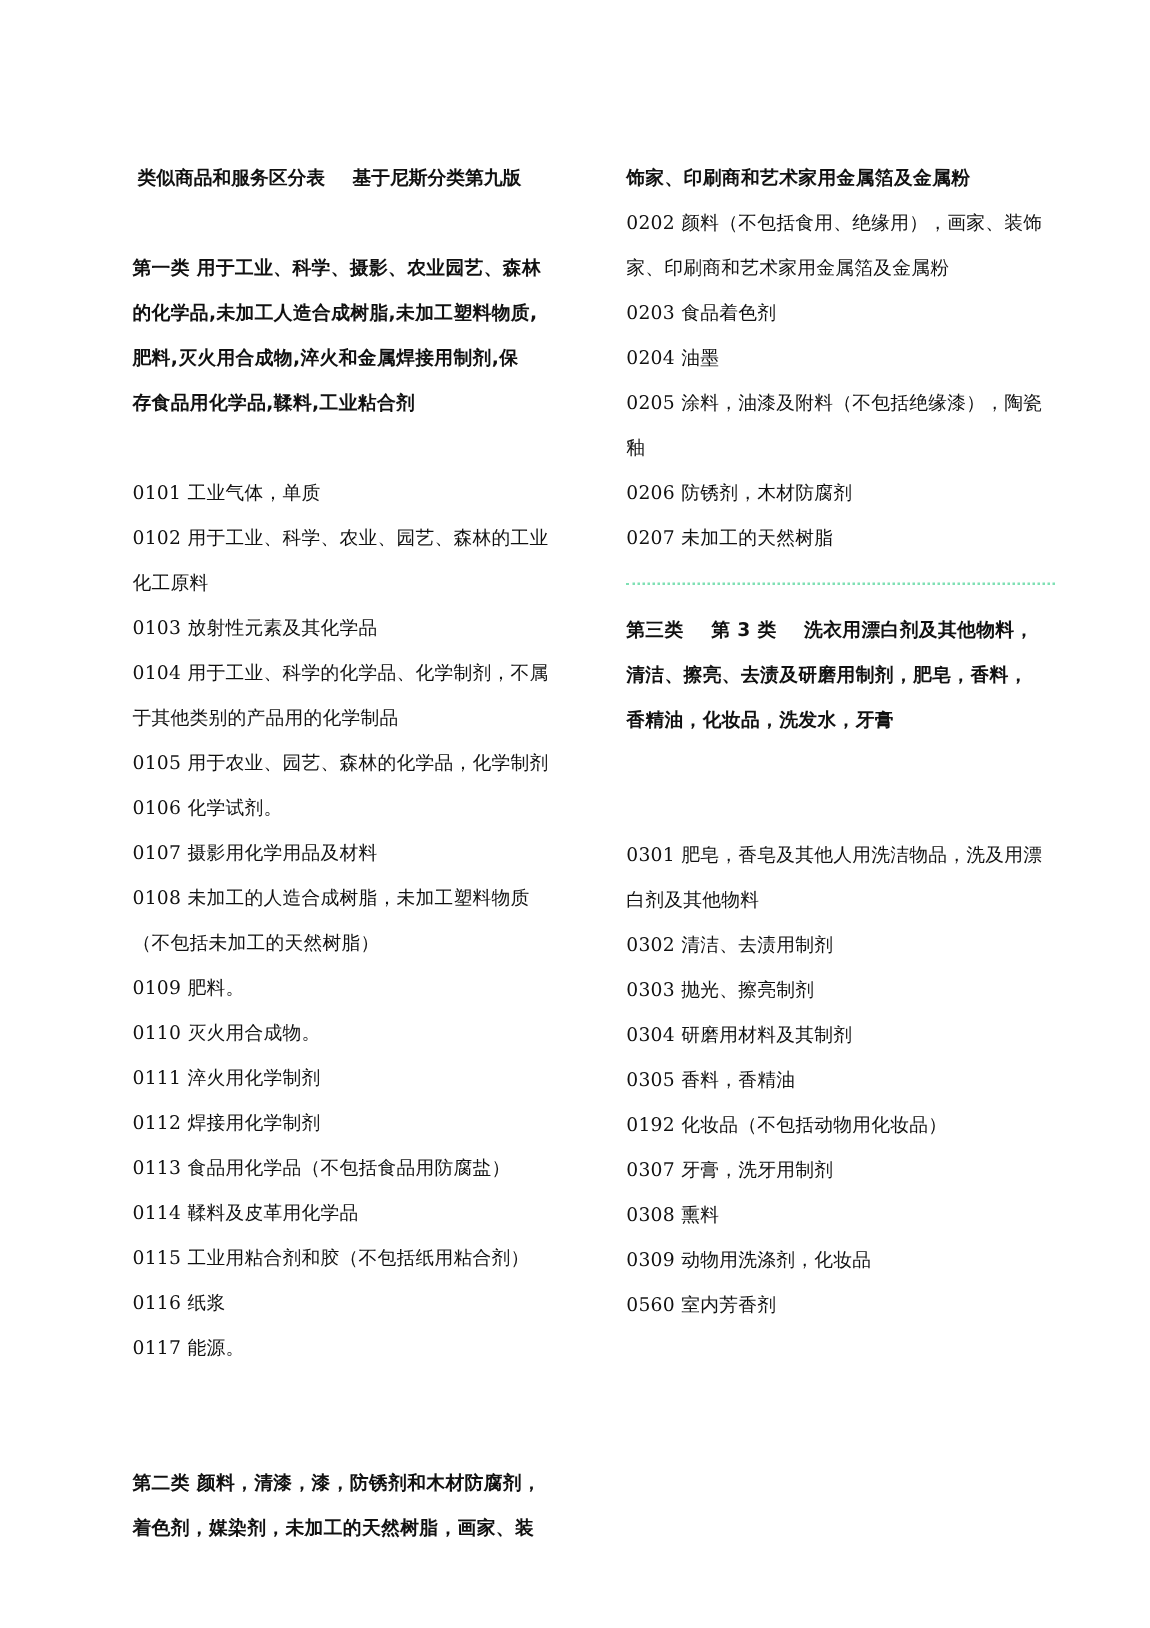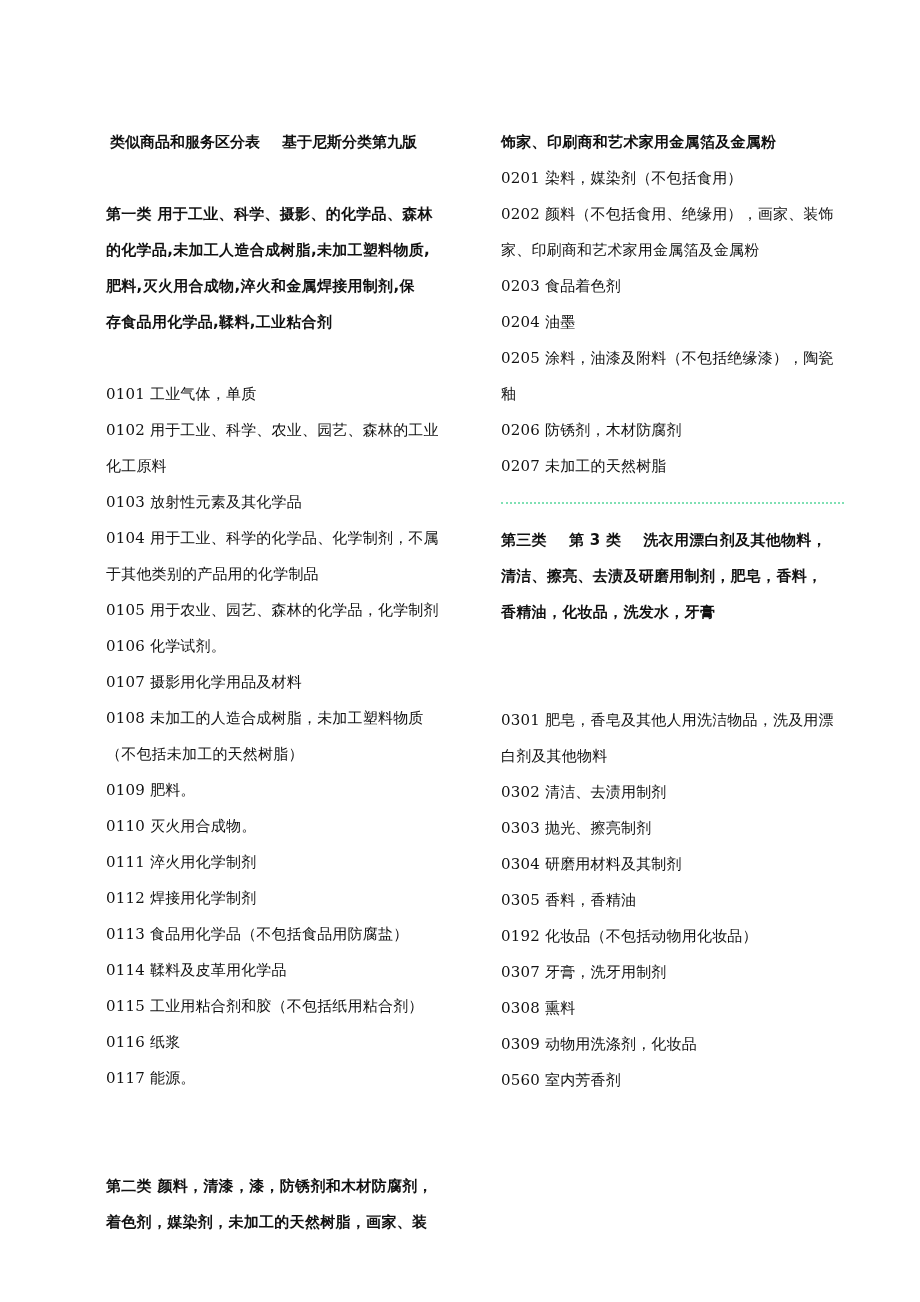--- a/index.html
+++ b/index.html
@@ -64,21 +64,21 @@
 
 <div class="page">
 
   <div class="col col-left">
     <div class="doc-title">
       <span>类似商品和服务区分表</span><span class="gap"></span><span>基于尼斯分类第九版</span>
     </div>
     <div class="spacer-36"></div>
 
     <div>
-      <div class="line bold">第一类  用于工业、科学、摄影、的化学品、森林</div>
+      <div class="line bold">第一类  用于工业、科学、摄影、农业园艺、森林</div>
       <div class="line bold">的化学品,未加工人造合成树脂,未加工塑料物质,</div>
       <div class="line bold">肥料,灭火用合成物,淬火和金属焊接用制剂,保</div>
       <div class="line bold">存食品用化学品,鞣料,工业粘合剂</div>
     </div>
     <div class="spacer-36"></div>
 
     <div>
       <div class="line">0101 工业气体，单质</div>
       <div class="line">0102 用于工业、科学、农业、园艺、森林的工业</div>
       <div class="line">化工原料</div>
@@ -106,21 +106,20 @@
     <div>
       <div class="line bold">第二类 颜料，清漆，漆，防锈剂和木材防腐剂，</div>
       <div class="line bold">着色剂，媒染剂，未加工的天然树脂，画家、装</div>
     </div>
   </div>
 
   <div class="col col-right">
     <div class="line bold">饰家、印刷商和艺术家用金属箔及金属粉</div>
 
     <div>
-      <div class="line">0201 染料，媒染剂（不包括食用）</div>
       <div class="line">0202 颜料（不包括食用、绝缘用），画家、装饰</div>
       <div class="line">家、印刷商和艺术家用金属箔及金属粉</div>
       <div class="line">0203 食品着色剂</div>
       <div class="line">0204 油墨</div>
       <div class="line">0205 涂料，油漆及附料（不包括绝缘漆），陶瓷</div>
       <div class="line">釉</div>
       <div class="line">0206 防锈剂，木材防腐剂</div>
       <div class="line">0207 未加工的天然树脂</div>
     </div>
 

